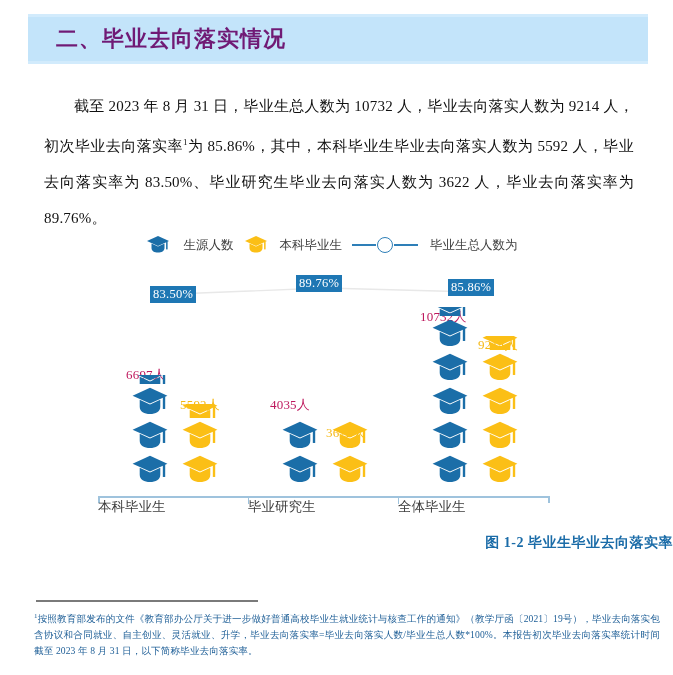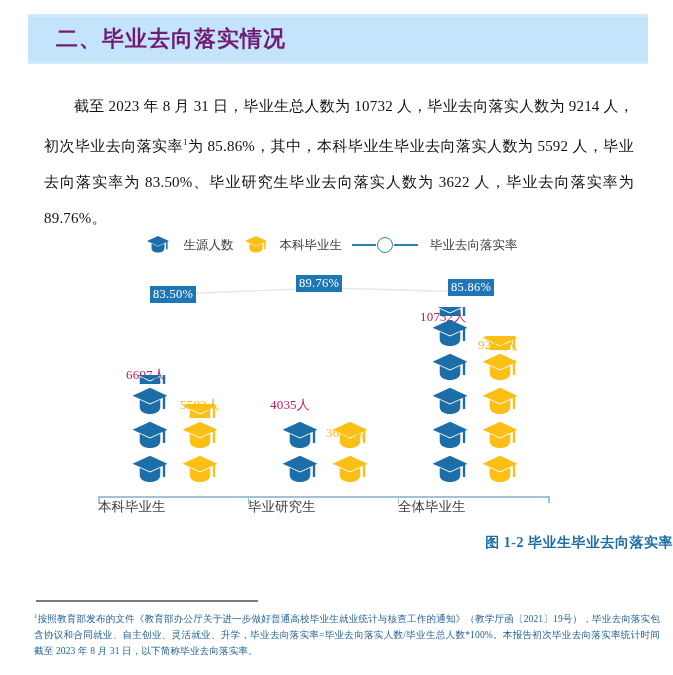--- a/index.html
+++ b/index.html
@@ -140,21 +140,21 @@
           <path d="M5.5 8.6 L5.5 13 C5.5 16 8.4 17.6 12 17.6 C15.6 17.6 18.5 16 18.5 13 L18.5 8.6 L12 11.6 Z" fill="#fbbf16"></path>
           <rect x="20.1" y="6.4" width="1.5" height="8" fill="#fbbf16"></rect>
         </svg>
       </span>
       <span class="lg-label">本科毕业生</span>
       <span class="lg-line">
         <span class="seg"></span>
         <span class="circ"></span>
         <span class="seg"></span>
       </span>
-      <span class="lg-label">毕业去向落实率</span>
+      <span class="lg-label">毕业生总人数为</span>
     </div>
 
     <div class="pct-area">
       <svg class="pct-line" viewBox="0 0 673 42" preserveAspectRatio="none">
         <path d="M175 30 L325 24 L475 28" fill="none" stroke="#e8e8e8" stroke-width="1.4"></path>
       </svg>
       <span class="pct-box" style="left:150px;top:22px;">83.50%</span>
       <span class="pct-box" style="left:296px;top:11px;">89.76%</span>
       <span class="pct-box" style="left:448px;top:15px;">85.86%</span>
     </div>

